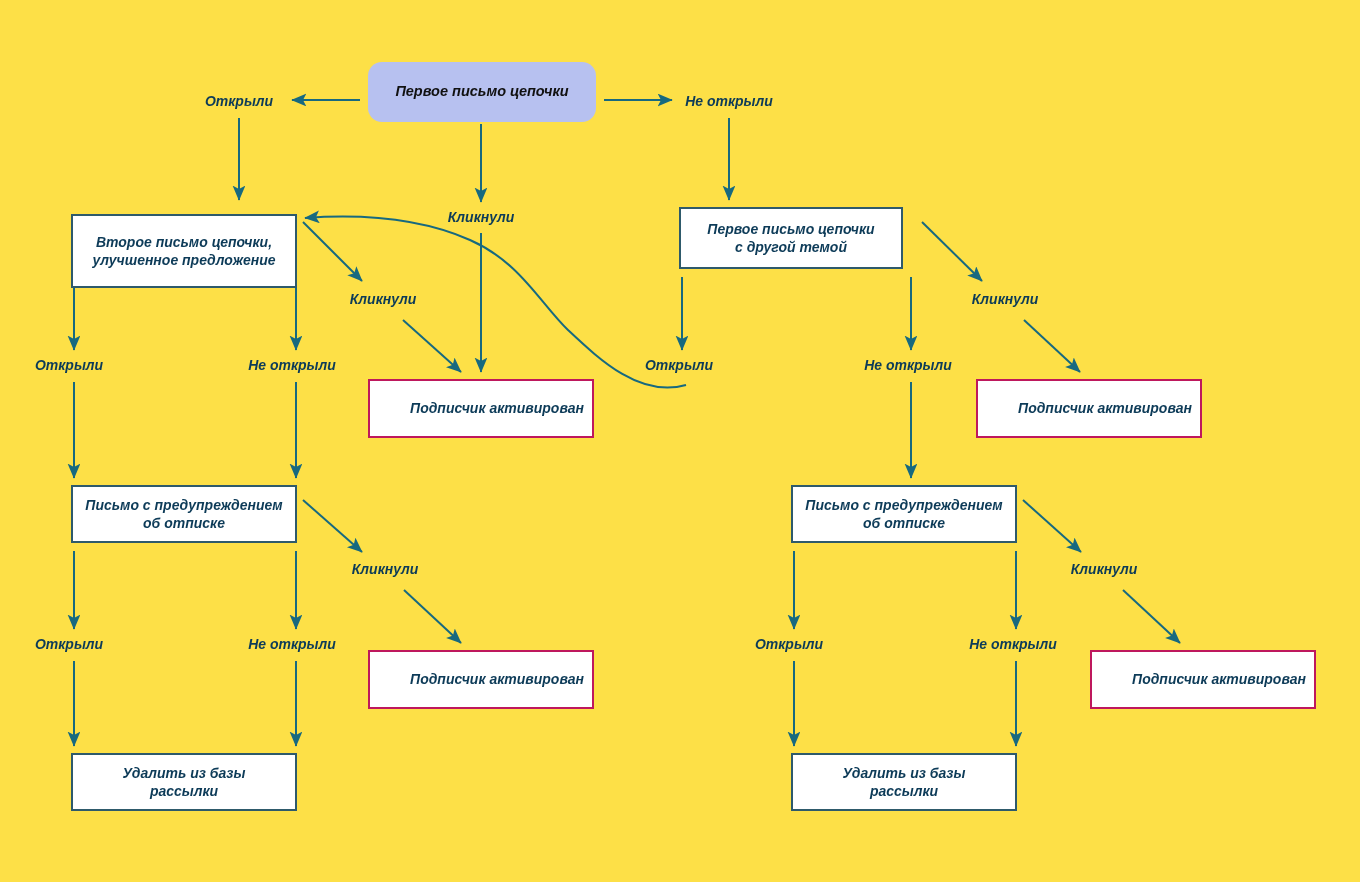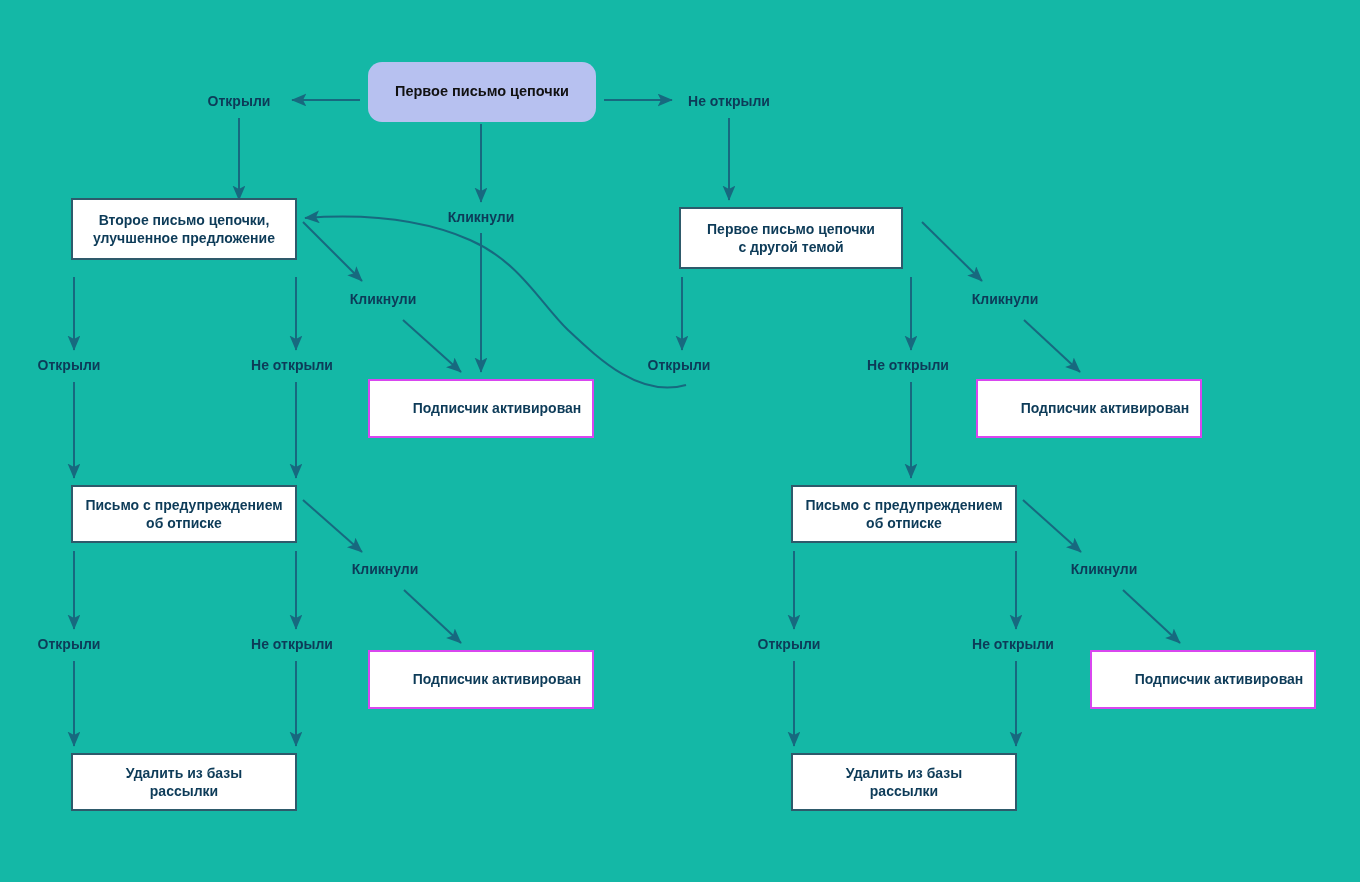--- a/index.html
+++ b/index.html
@@ -7,22 +7,23 @@
     padding: 0;
     background: #ffffff;
   }
   body {
     font-family: "Liberation Sans", sans-serif;
   }
   #canvas {
     position: relative;
     width: 1360px;
     height: 882px;
-    background: #14b8a6;
+    background: #fde047;
     overflow: hidden;
+    font-style: italic;
   }
   svg.edges {
     position: absolute;
     left: 0;
     top: 0;
     width: 1360px;
     height: 882px;
     pointer-events: none;
   }
   .node {
@@ -43,21 +44,21 @@
     border: none;
   }
   .node.process {
     background: #ffffff;
     border: 2px solid #2e5a6b;
     color: #0d3b58;
     font-size: 14px;
   }
   .node.terminal {
     background: #ffffff;
-    border: 2px solid #d946ef;
+    border: 2px solid #be185d;
     color: #0d3b58;
     font-size: 14px;
     padding-left: 32px;
   }
   .edge-label {
     position: absolute;
     color: #0d3b58;
     font-size: 14px;
     font-weight: bold;
     white-space: nowrap;
@@ -125,21 +126,21 @@
       <line x1="1016" y1="661" x2="1016" y2="746"></line>
 
       <path d="M 686,385 C 640,398 600,360 568,330 C 540,303 520,262 470,240 C 420,218 360,214 305,218"></path>
     </g>
   </svg>
 
   <div class="node start" style="left:368px; top:62px; width:228px; height:60px;">
     <span>Первое письмо цепочки</span>
   </div>
 
-  <div class="node process" style="left:71px; top:198px; width:226px; height:62px;">
+  <div class="node process" style="left:71px; top:214px; width:226px; height:74px;">
     <span style="white-space:pre-line;">Второе письмо цепочки,
 улучшенное предложение</span>
   </div>
 
   <div class="node process" style="left:679px; top:207px; width:224px; height:62px;">
     <span style="white-space:pre-line;">Первое письмо цепочки
 с другой темой</span>
   </div>
 
   <div class="node terminal" style="left:368px; top:379px; width:226px; height:59px;">

